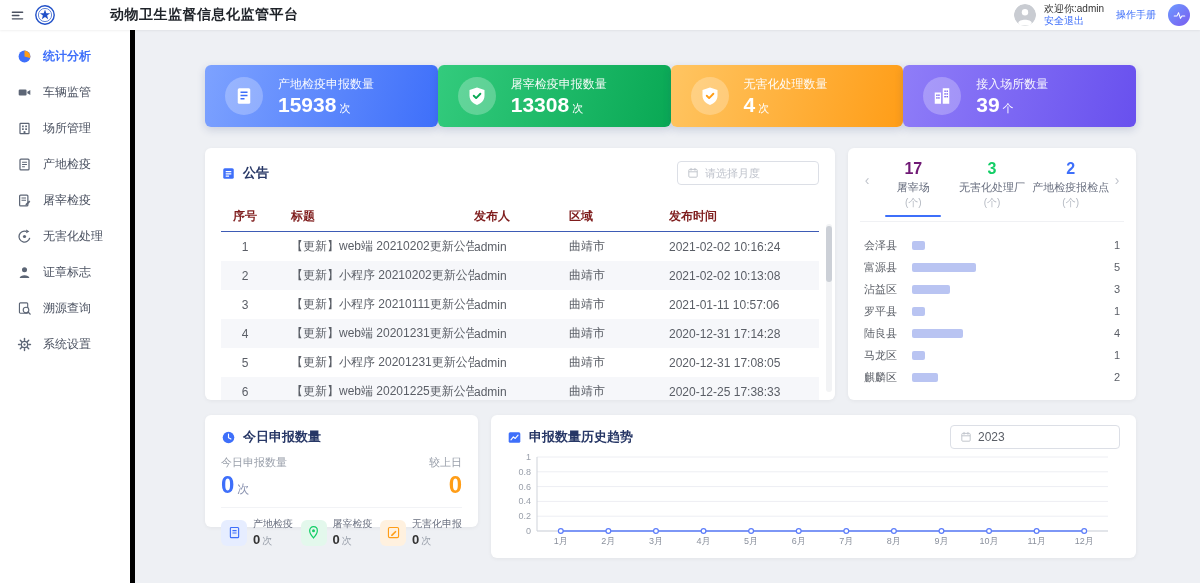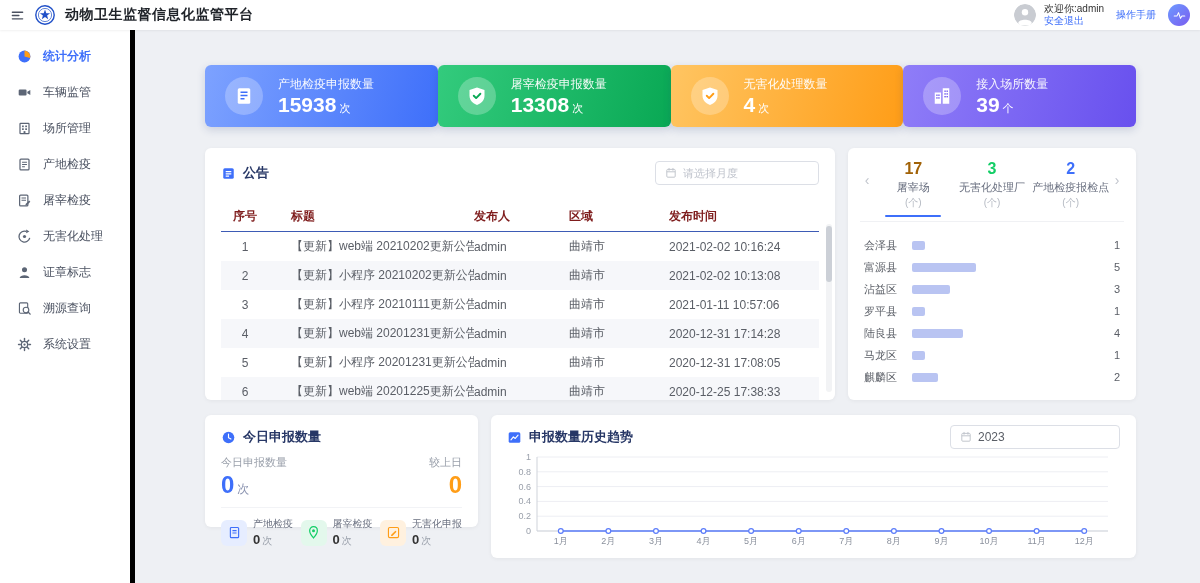--- a/index.html
+++ b/index.html
@@ -7,21 +7,21 @@
 body{font-family:"Liberation Sans","DejaVu Sans",sans-serif;background:#eef0f4;overflow:hidden;position:relative;}
 .icon{display:inline-flex;flex:none;}
 .icon svg{display:block;width:100%;height:100%;}
 a{text-decoration:none;cursor:pointer;}
 
 
 .topbar{position:absolute;top:0;left:0;width:1200px;height:30px;background:#fff;display:flex;align-items:center;justify-content:space-between;padding:0 10px;z-index:5;box-shadow:0 1px 2px rgba(0,0,0,.06);}
 .tb-left{display:flex;align-items:center;gap:10px;}
 .hamburger{width:15px;height:15px;cursor:pointer;}
 .logo{width:20px;height:20px;}
-.app-title{font-size:14px;font-weight:bold;color:#1f2329;letter-spacing:.5px;}
+.app-title{font-size:14px;font-weight:bold;color:#1f2329;letter-spacing:.5px;margin-left:45px;}
 .tb-right{display:flex;align-items:center;gap:8px;}
 .avatar{width:22px;height:22px;border-radius:50%;overflow:hidden;cursor:pointer;}
 .user-col{display:flex;flex-direction:column;line-height:1.25;}
 .welcome{font-size:10px;color:#333;}
 .logout-link{font-size:10px;color:#3e6ffa;}
 .manual-link{font-size:10px;color:#3e6ffa;margin:0 4px;}
 .wave-btn{width:22px;height:22px;border-radius:50%;background:linear-gradient(135deg,#6d9bff,#7a5cf0);display:flex;align-items:center;justify-content:center;cursor:pointer;}
 .wave-btn .icon{width:13px;height:13px;}
 
 
@@ -44,21 +44,21 @@
 .row3{display:flex;gap:13px;margin-top:15px;}
 .panel{background:#fff;border-radius:6px;box-shadow:0 1px 4px rgba(0,0,0,.05);}
 .panel-title{display:flex;align-items:center;gap:7px;font-size:13px;font-weight:bold;color:#273766;}
 .panel-title .icon{width:15px;height:15px;}
 
 
 .announce{width:630px;height:252px;padding:12px 16px;position:relative;overflow:hidden;}
 .ann-head{display:flex;justify-content:space-between;align-items:center;height:26px;}
 .picker{height:24px;border:1px solid #dcdfe6;border-radius:4px;display:flex;align-items:center;gap:6px;padding:0 9px;background:#fff;cursor:pointer;}
 .picker .icon{width:12px;height:12px;}
-.date-picker{width:164px;}
+.date-picker{width:142px;}
 .date-ph{font-size:11px;color:#bfc3cc;}
 .thead{display:flex;align-items:center;height:30px;margin-top:16px;border-bottom:1px solid #3d5bb5;color:#7f1d1d;font-size:12px;font-weight:bold;}
 .t-row{display:flex;align-items:center;height:29px;font-size:12px;color:#5a5e66;}
 .t-row.alt{background:#f6f7fa;}
 .tc,.hc{flex:none;white-space:nowrap;overflow:hidden;}
 .c0{width:48px;text-align:center;}
 .c1{flex:1;text-align:left;padding-left:22px;}
 .c2{width:95px;}
 .c3{width:100px;}
 .c4{width:150px;}
@@ -386,21 +386,21 @@
           </div>
         </div>
       <div class="scroll-track"></div>
       <div class="scroll-thumb"></div>
     </section>
 
     <section class="panel places">
       <div class="ptabs">
           <span class="parrow">‹</span>
           <div class="ptab active">
-            <div class="ptab-value" style="color:#a16207">17</div>
+            <div class="ptab-value" style="color:#701a75">17</div>
             <div class="ptab-label">屠宰场</div>
             <div class="ptab-unit">(个)</div>
             <div class="underline"></div>
           </div>
           <div class="ptab">
             <div class="ptab-value" style="color:#13ce66">3</div>
             <div class="ptab-label">无害化处理厂</div>
             <div class="ptab-unit">(个)</div>
             <div class="underline"></div>
           </div>

